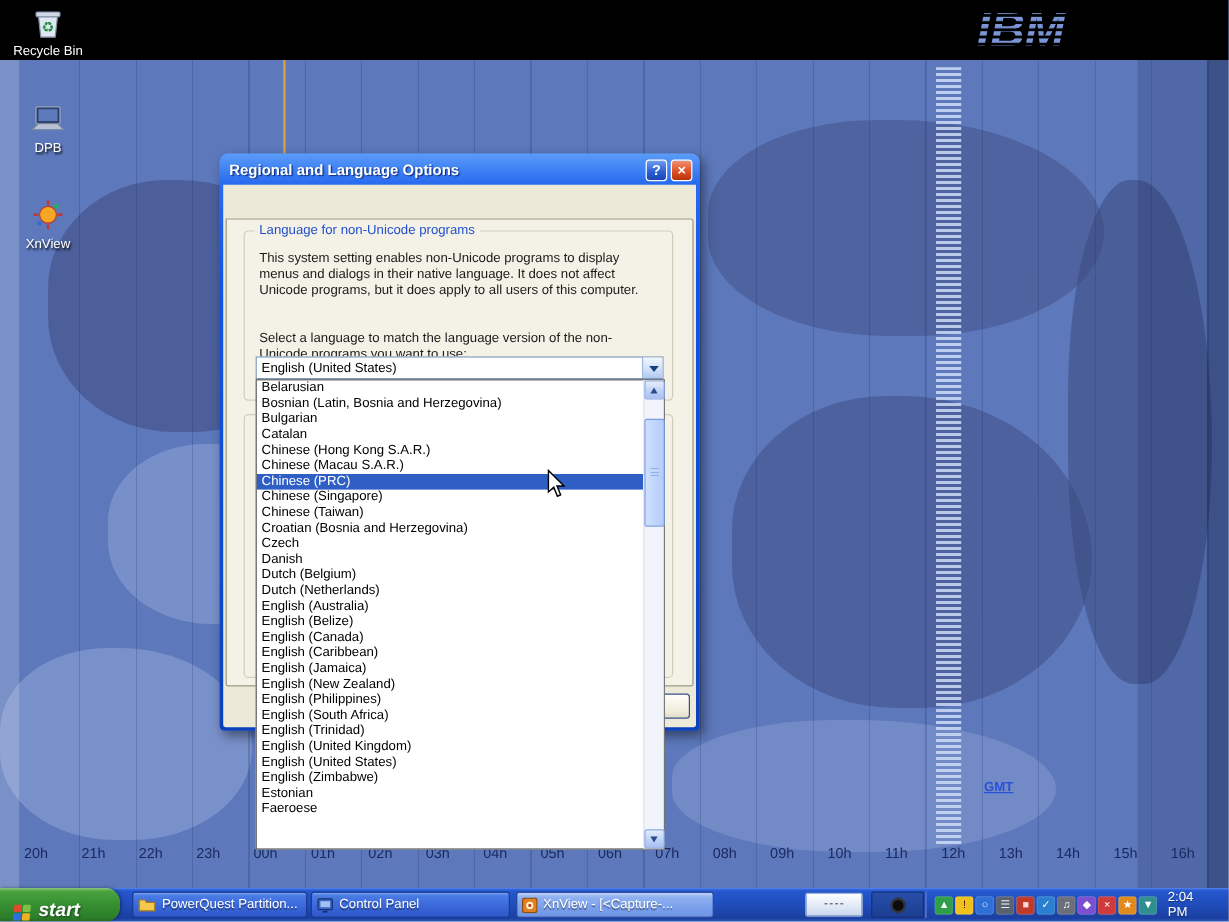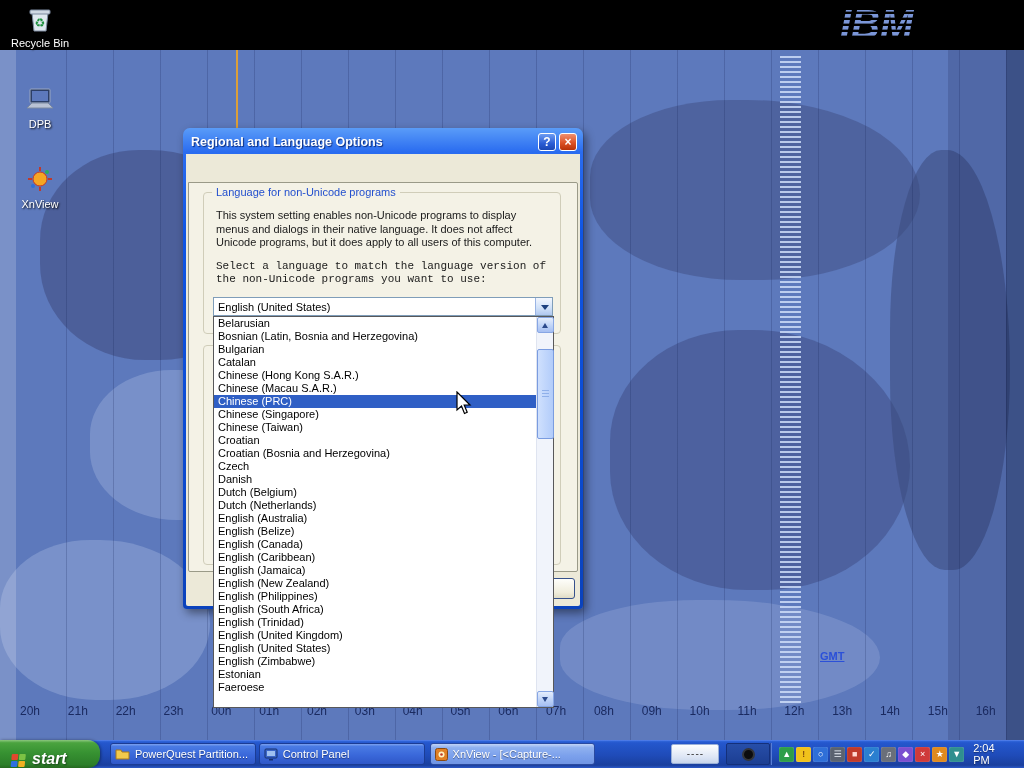--- a/index.html
+++ b/index.html
@@ -25,21 +25,21 @@
     color:#1a2a60; font-size:12px; z-index:4;}
   .gmt { position:absolute; left:820px; top:650px; color:#2b50d8; font-weight:bold; font-size:11px;
     text-decoration:underline; z-index:4;}
 
   
   .dicon { position:absolute; width:64px; text-align:center; z-index:6; cursor:default;}
   .dicon .img { width:34px; height:32px; margin:0 auto; }
   .dicon .lbl { margin-top:2px; font-size:11px; color:#fff; text-shadow:1px 1px 2px #000; }
 
   
-  .ibm { position:absolute; left:838px; top:2px; z-index:6;text-decoration:underline; }
+  .ibm { position:absolute; left:812px; top:2px; z-index:6;text-decoration:underline; }
 
   
   .dialog { position:absolute; left:183px; top:128px; width:400px; height:481px; z-index:40;
     border-radius:7px 7px 4px 4px;
     background:linear-gradient(180deg,#5a9cf8 0%,#2a6cf0 5%,#0f55e4 22%,#0b4ad0 70%,#0a42bc 100%);
     box-shadow:3px 4px 10px rgba(0,0,0,.45); }
   .dlg-title { position:absolute; top:3px; left:8px; right:6px; height:21px; display:flex; align-items:center; }
   .dlg-title .ttl { flex:1; color:#fff; font-size:12.5px; font-weight:bold; text-shadow:1px 1px 1px #0a2a7a;
     white-space:nowrap; overflow:hidden;}
   .tb-btn { width:18px; height:18px; margin-left:3px; border:1px solid #fff; border-radius:3px;
@@ -58,21 +58,21 @@
   .tabpage { position:absolute; top:28px; left:2px; right:2px; bottom:34px;
     border:1px solid #9a9a88; background:#f4f2e6; border-radius:0 2px 2px 2px; z-index:2;}
 
   .group { position:absolute; border:1px solid #d0cdb9; border-radius:4px; }
   .group1 { left:14px; top:9px; width:358px; height:142px; }
   .group2 { left:14px; top:162px; width:358px; height:220px; }
   .legend { position:absolute; top:-7px; left:8px; background:#f4f2e6; padding:0 4px;
     color:#224fce; font-size:11px; }
   .group p { margin:0; padding:0 12px; font-size:11px; line-height:13.5px; color:#1a1a1a;}
   .group p.p1 { margin-top:16px; }
-  .group p.p2 { margin-top:10px;font-family:Liberation Mono, monospace; }
+  .group p.p2 { margin-top:26px; }
 
   .combo { position:absolute; left:9px; top:104px; width:340px; height:19px; background:#fff;
     border:1px solid #7f9db9; display:flex; align-items:center; font-size:11px; }
   .combo .val { flex:1; padding-left:4px; white-space:nowrap; overflow:hidden;}
   .combo-arrow { width:17px; height:17px; border-left:1px solid #9ab4e4;
     background:linear-gradient(180deg,#f2f6fe 0%,#cfe0f8 60%,#b0c8f0 100%); position:relative;}
   .combo-arrow::after { content:""; position:absolute; left:5px; top:7px;
     border-left:4px solid transparent; border-right:4px solid transparent; border-top:5px solid #1b3f7e;}
 
   .dlg-btn-frag { position:absolute; left:314px; top:424px; width:75px; height:21px;
@@ -260,21 +260,20 @@
     <div class="dd-list">
       <div class="dd-item">Belarusian</div>
       <div class="dd-item">Bosnian (Latin, Bosnia and Herzegovina)</div>
       <div class="dd-item">Bulgarian</div>
       <div class="dd-item">Catalan</div>
       <div class="dd-item">Chinese (Hong Kong S.A.R.)</div>
       <div class="dd-item">Chinese (Macau S.A.R.)</div>
       <div class="dd-item sel">Chinese (PRC)</div>
       <div class="dd-item">Chinese (Singapore)</div>
       <div class="dd-item">Chinese (Taiwan)</div>
-      <div class="dd-item">Croatian</div>
       <div class="dd-item">Croatian (Bosnia and Herzegovina)</div>
       <div class="dd-item">Czech</div>
       <div class="dd-item">Danish</div>
       <div class="dd-item">Dutch (Belgium)</div>
       <div class="dd-item">Dutch (Netherlands)</div>
       <div class="dd-item">English (Australia)</div>
       <div class="dd-item">English (Belize)</div>
       <div class="dd-item">English (Canada)</div>
       <div class="dd-item">English (Caribbean)</div>
       <div class="dd-item">English (Jamaica)</div>

